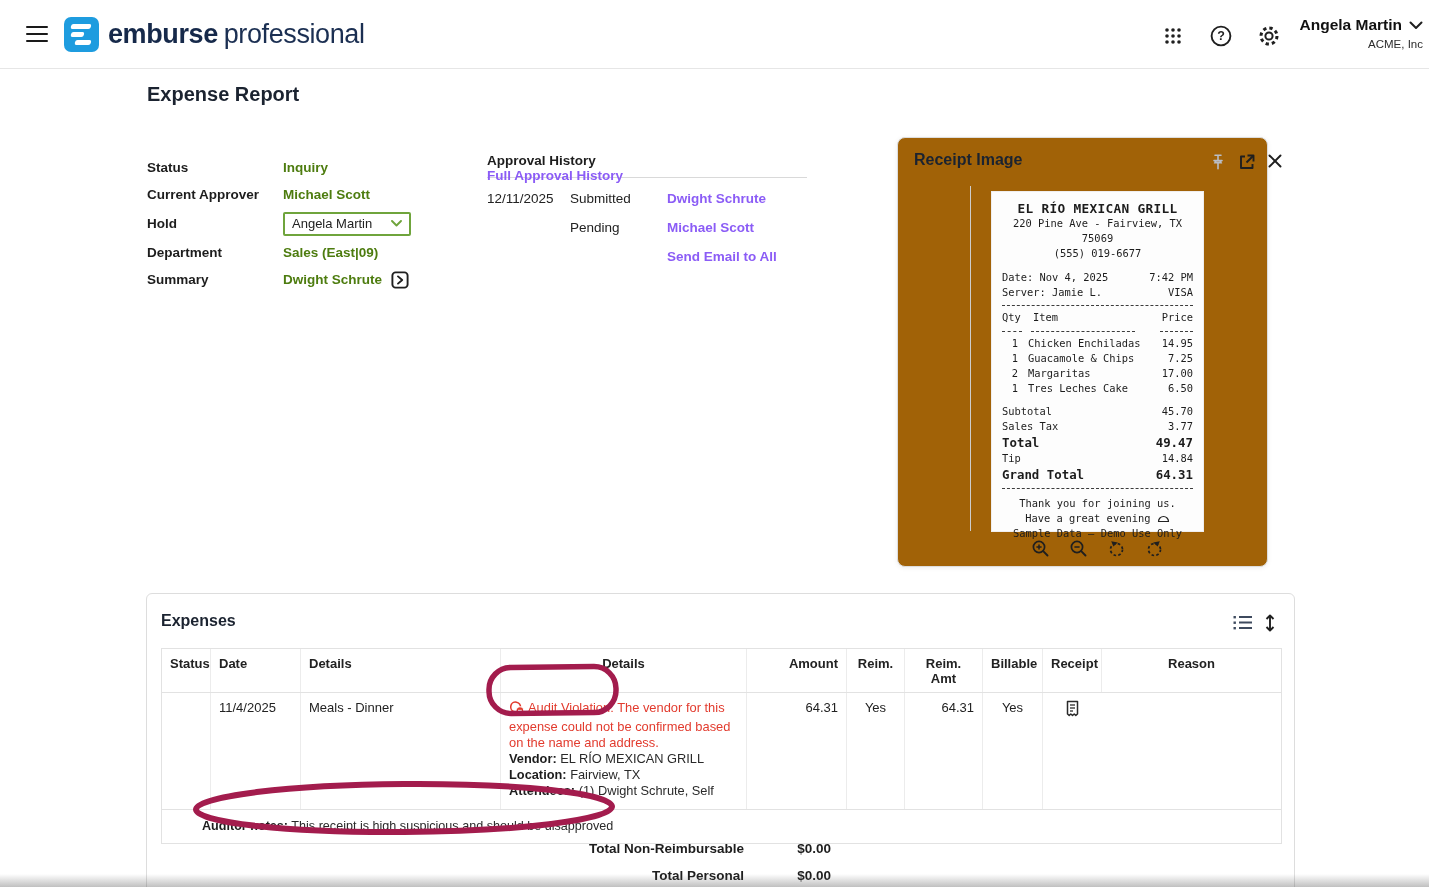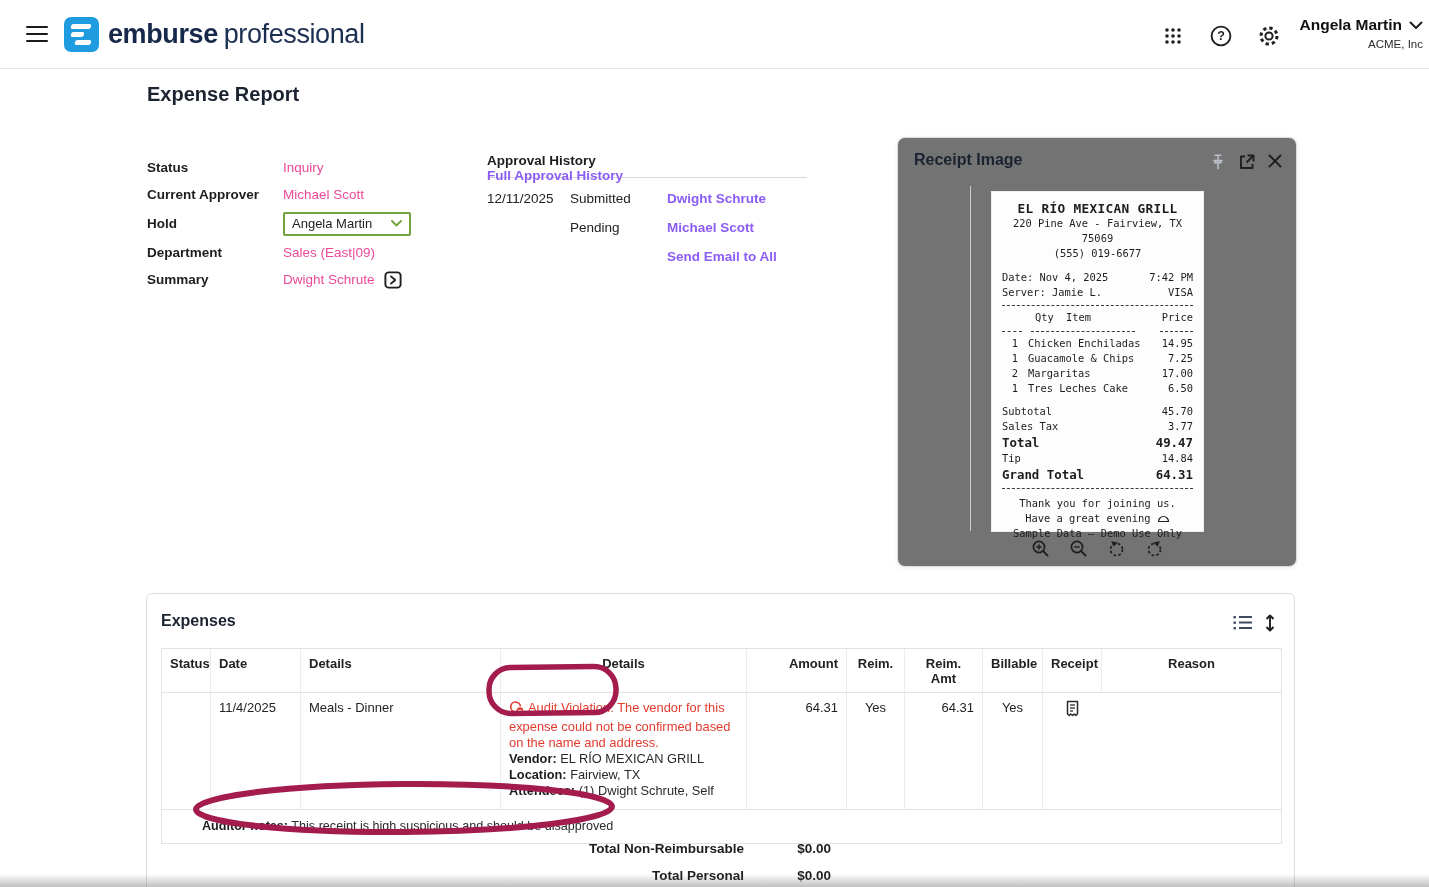--- a/index.html
+++ b/index.html
@@ -24,53 +24,53 @@
   .tb-icon { position:absolute; top:24px; width:24px; height:24px; cursor:pointer; }
   .userbox { position:absolute; right:6px; top:16px; text-align:right; width:180px; }
   .username { font-size:15.5px; font-weight:bold; color:#111; display:inline-flex; align-items:center; gap:7px; cursor:pointer; }
   .company { font-size:11.5px; color:#2c2c2c; margin-top:4px; }
 
   
   .page-title { position:absolute; left:147px; top:83px; font-size:20px; font-weight:bold; color:#1b2330; }
   .info { position:absolute; left:147px; top:154px; width:330px; font-size:13.5px; }
   .info-row { display:flex; align-items:center; height:27px; }
   .info-label { width:136px; font-weight:bold; color:#1d1d1d; }
-  .info-value { color:#ec4899; }
+  .info-value { color:#4d7c0f;font-weight:bold; }
   .hold-select { display:inline-flex; align-items:center; justify-content:space-between;
                  width:128px; height:24px; border:2px solid #6fa43c; border-radius:2px;
                  padding:0 7px; font-size:13px; cursor:pointer; background:#fff; }
   .summary-cell { display:inline-flex; align-items:center; gap:9px; }
 
   
   .approval { position:absolute; left:487px; top:153px; width:330px; font-size:13.5px; }
   .ah-head { display:flex; height:22px;flex-direction:column; }
   .ah-title { width:180px; font-weight:bold; color:#1d1d1d; }
   .ah-divider { width:320px; border-bottom:1px solid #d9d9d9; margin-top:2px; }
   .ah-rows { margin-top:13px; }
   .ah-row { display:flex; height:29px; }
   .ah-date { width:83px; }
   .ah-status { width:97px; }
   a.link { color:#8b5cf6; text-decoration:none; cursor:pointer;font-weight:bold; }
 
   
-  .receipt-panel { position:absolute; left:897px; top:137px; width:400px; height:430px;
-                   background:#737373; border:1px solid #ddd; border-radius:8px;
+  .receipt-panel { position:absolute; left:897px; top:137px; width:371px; height:430px;
+                   background:#a16207; border:1px solid #ddd; border-radius:8px;
                    box-shadow:0 1px 5px rgba(0,0,0,0.07); }
   .rp-title { position:absolute; left:16px; top:13px; font-size:16px; font-weight:bold; color:#1b2330; }
   .rp-icon { position:absolute; top:14px; width:20px; height:20px; cursor:pointer; }
   .viewer-line { position:absolute; left:72px; top:48px; width:1px; height:345px; background:#ccc; }
   .paper { position:absolute; left:93px; top:53px; width:213px; height:341px; background:#fdfdfd;
            border:1px solid #f0eeee; padding:9px 10px 8px 10px;
            font-family:"DejaVu Sans Mono", monospace; font-size:10.4px; line-height:15px; color:#1c1c1c; }
   .r-title { text-align:center; font-weight:bold; font-size:12.8px; letter-spacing:0.3px; }
   .r-center { text-align:center; }
   .r-flex { display:flex; justify-content:space-between; }
   .r-dash { border-top:1.4px dashed #3c3c3c; margin:5px 0 4px; }
   .r-cols { display:flex; margin-top:1px; }
-  .r-cols .c-qty { width:22px;margin-left:33px; }
+  .r-cols .c-qty { width:22px; }
   .r-cols .c-item { margin-left:9px; flex:1; }
   .r-cols .c-price { text-align:right; }
   .r-underline { display:flex; height:7px; }
   .r-underline b { border-bottom:1.4px dashed #3c3c3c; height:7px; }
   .r-underline .u1 { width:20px; }
   .r-underline .u2 { width:104px; margin-left:9px; }
   .r-underline .sp { flex:1; }
   .r-underline .u3 { width:33px; }
   .r-item { display:flex; }
   .r-item .q { width:16px; text-align:right; }

